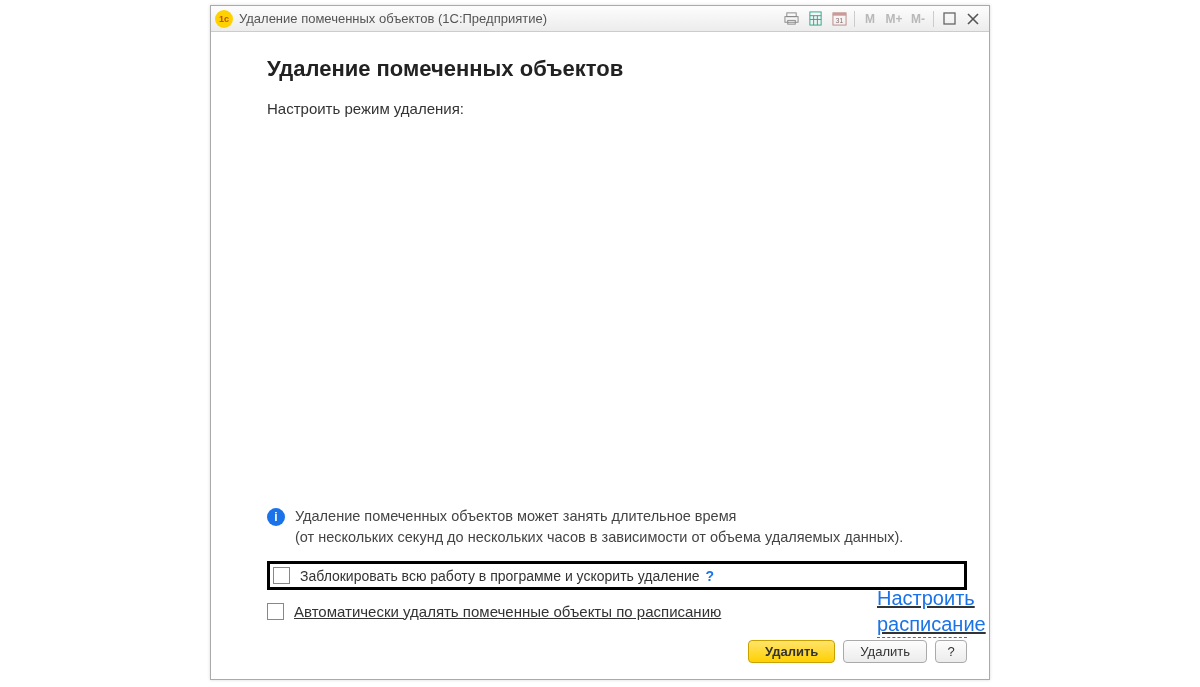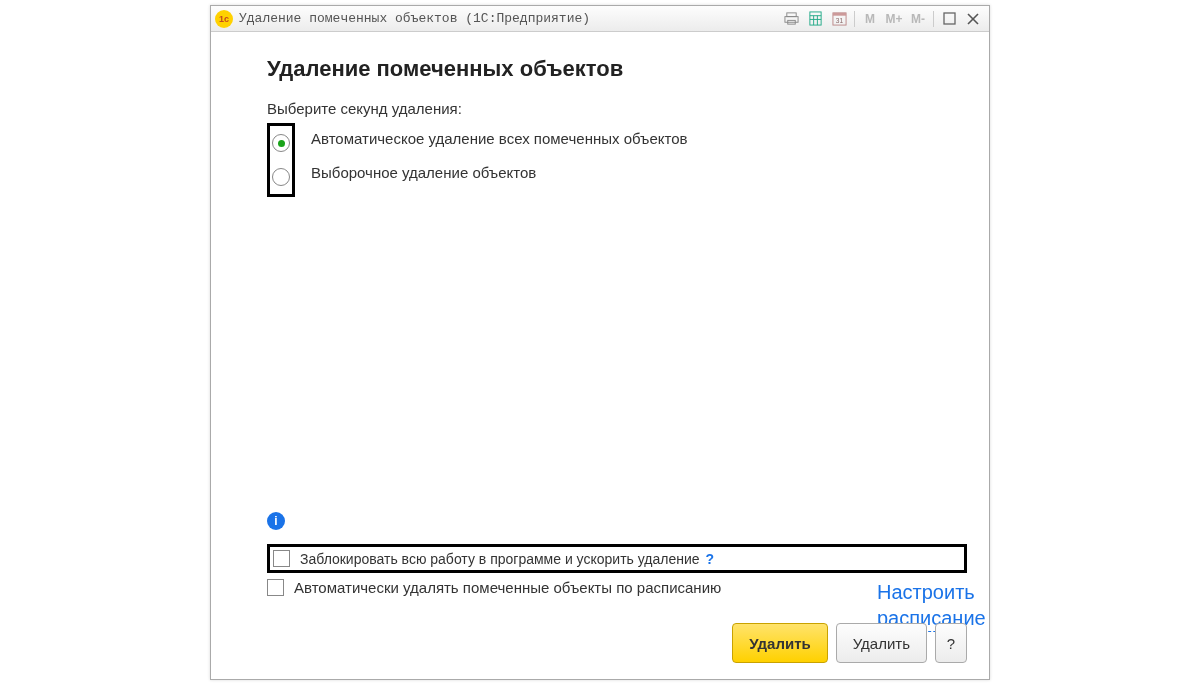--- a/index.html
+++ b/index.html
@@ -34,21 +34,21 @@
     color: #555;
   }
   .logo-1c {
     width: 18px; height: 18px;
     background: #ffd100;
     border-radius: 50%;
     display: flex; align-items: center; justify-content: center;
     font-size: 9px; font-weight: bold; color: #c4481f;
     margin-right: 6px;
   }
-  .titlebar .title-text { flex: 0 0 auto; font-family: Liberation Mono, monospace; }
+  .titlebar .title-text { flex: 0 0 auto; }
   .titlebar .spacer { flex: 1; }
   .tb-btn {
     width: 22px; height: 20px;
     display: flex; align-items: center; justify-content: center;
     margin: 0 1px;
     color: #888;
     font-size: 13px;
     cursor: default;
   }
   .tb-btn.m { color:#b8b8b8; font-weight:bold; font-size:12px; }
@@ -123,45 +123,45 @@
     border:3px solid #000;
     padding:3px 6px 3px 3px;
     margin-bottom:6px;
     display:inline-flex;
     align-items:center;
   }
   .help-q {
     color:#1a73e8; margin-left:6px; font-weight:bold;
   }
   .schedule-row {
-    display:flex; align-items:flex-start;
+    display:flex; align-items:center;text-decoration:underline;
   }
   .schedule-link {
     margin-left:auto;
     color:#1a73e8;
     border-bottom:1px dashed #1a73e8;
     font-size:20px;
     text-align:left;
     line-height:1.3;
     width:90px;
   }
 
   .footer {
     display:flex;
     justify-content:flex-end;
     gap:8px;
     margin-top:14px;
   }
   .btn {
-    height:40px;
+    height:23px;
     padding:0 16px;
     border:1px solid #aaa;
     border-radius:4px;
     background:linear-gradient(#fdfdfd,#ececec);
-    font-size:15px;
+    font-size:13px;
     display:flex; align-items:center; justify-content:center;
     cursor:default;
   }
   .btn.primary {
     background:linear-gradient(#ffe36b,#ffd100);
     border-color:#c9a200;
     font-weight:bold;
     color:#333;
   }
   .btn.sq { width:32px; padding:0; }
@@ -211,49 +211,31 @@
     <span class="tb-btn">
       <svg width="12" height="12" viewBox="0 0 12 12">
           <line x1="1" y1="1" x2="11" y2="11" stroke="#555" stroke-width="1.6"></line>
           <line x1="11" y1="1" x2="1" y2="11" stroke="#555" stroke-width="1.6"></line>
         </svg>
     </span>
   </div>
 
   <div class="content">
     <h1>Удаление помеченных объектов</h1>
-    <div class="prompt">Выберите секунд удаления:</div>
-
-    <div>
-      <div style="display:flex; align-items:flex-start;">
-        <div class="radio-highlight">
-          <div class="radio-row">
-            <span class="r-outer sel">
-                <span class="r-dot"></span>
-              </span>
-          </div>
-          <div class="radio-row" style="margin-top:4px;">
-            <span class="r-outer"></span>
-          </div>
-        </div>
-        <div style="margin-left:6px;">
-          <div class="radio-row">
-              <span class="r-label">Автоматическое удаление всех помеченных объектов</span>
-            </div>
-          <div class="radio-row" style="margin-top:4px;">
-              <span class="r-label">Выборочное удаление объектов</span>
-            </div>
-        </div>
-      </div>
-    </div>
+    <div class="prompt">Настроить режим удаления:</div>
+
 
     <div class="middle-fill"></div>
 
     <div class="info-block">
       <span class="info-icon">i</span>
+      <div>
+        <div>Удаление помеченных объектов может занять длительное время</div>
+        <div>(от нескольких секунд до нескольких часов в зависимости от объема удаляемых данных).</div>
+      </div>
     </div>
 
     <div class="chk-highlight">
       <span class="chk-box"></span>
       <span>Заблокировать всю работу в программе и ускорить удаление</span>
       <span class="help-q">?</span>
     </div>
 
     <div class="chk-row schedule-row">
       <span class="chk-box"></span>

